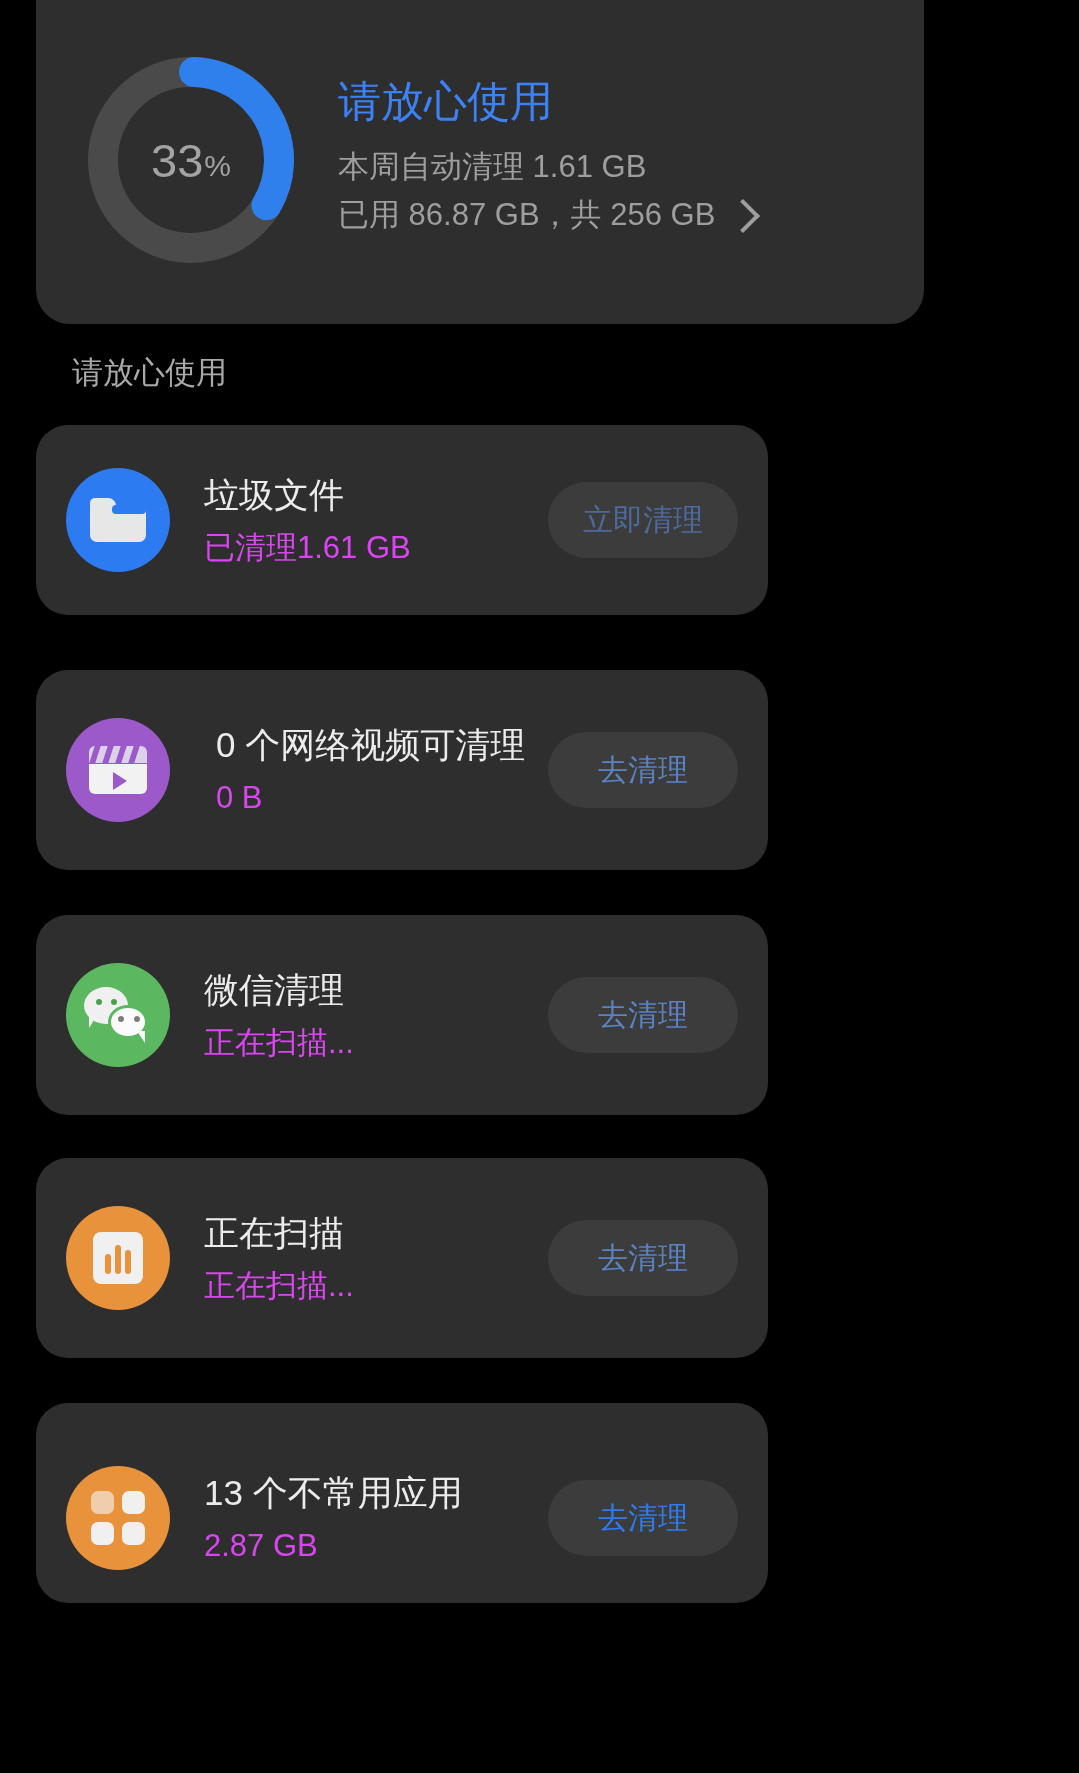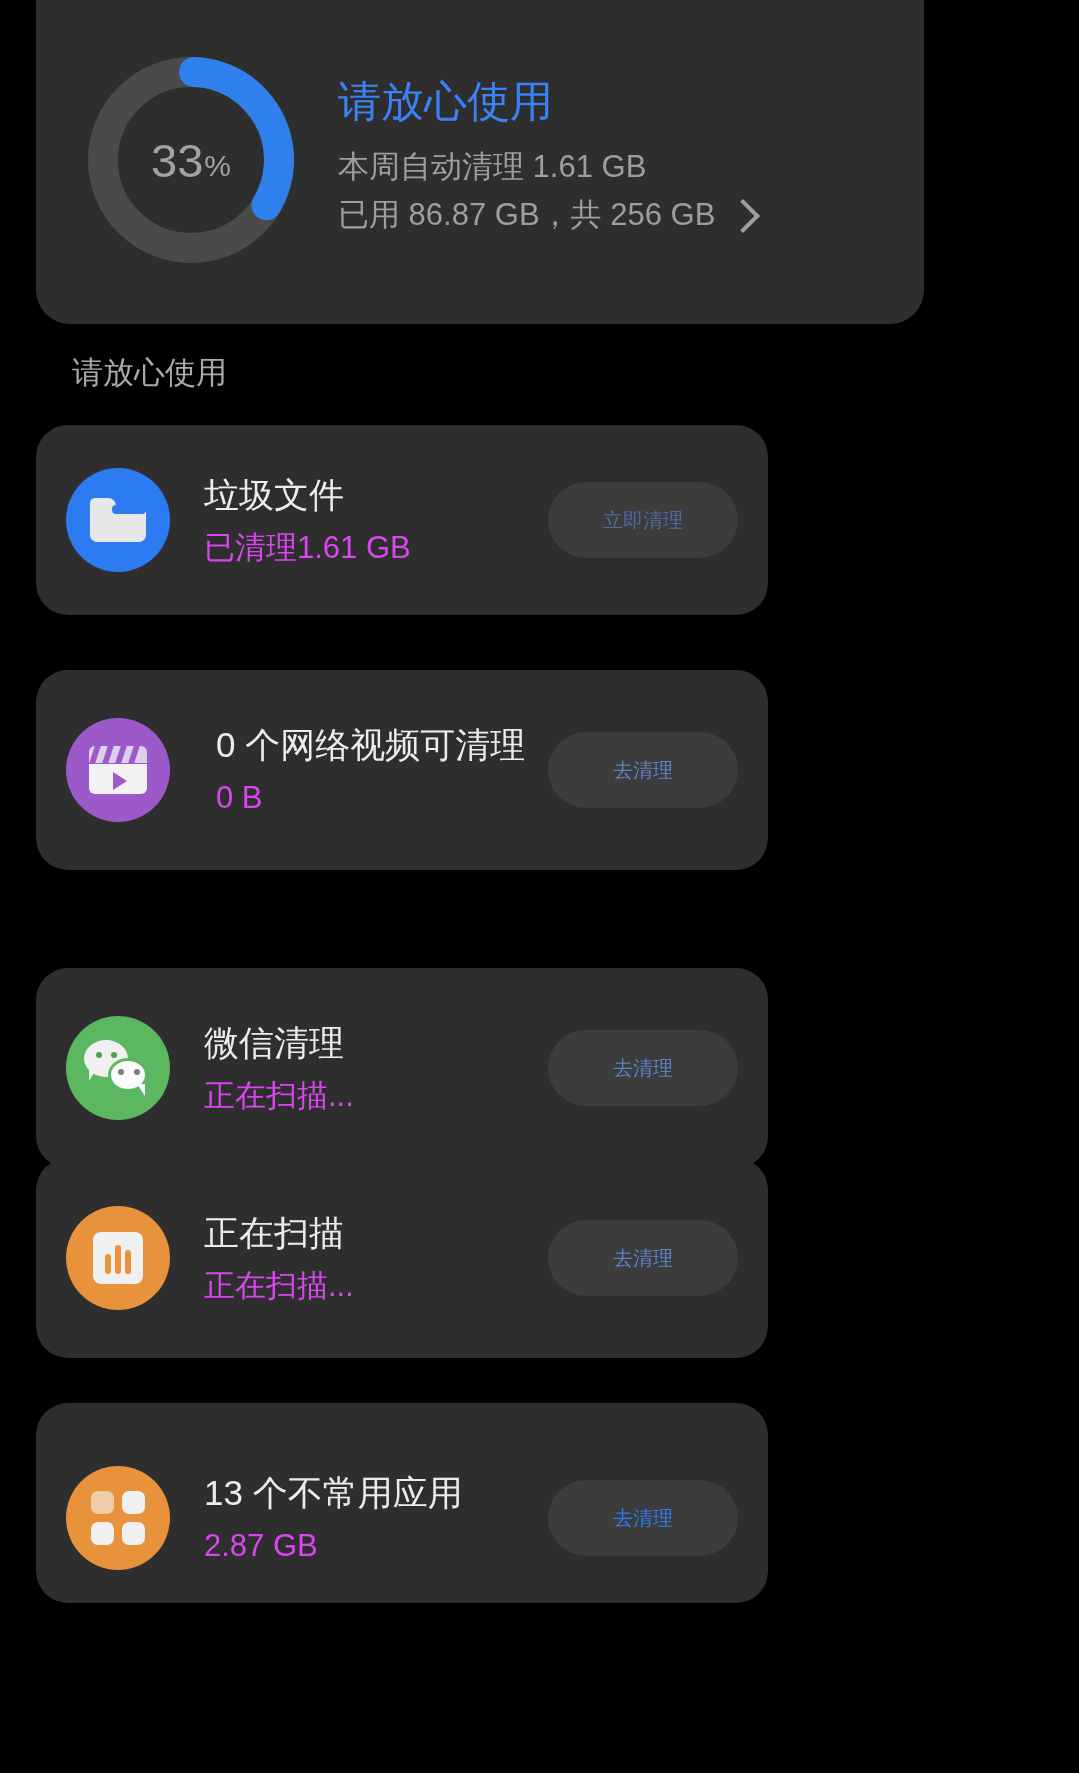--- a/index.html
+++ b/index.html
@@ -160,21 +160,21 @@
   }
   .rec-btn {
     flex: 0 0 auto;
     height: 76px;
     min-width: 190px;
     border-radius: 38px;
     background: #3c3c3c;
     display: flex;
     align-items: center;
     justify-content: center;
-    font-size: 20px;
+    font-size: 30px;
     font-weight: 400;
     border: none;
     font-family: inherit;
     padding: 0 26px;
     box-sizing: border-box;
   }
   .rec-btn.dim { color: #4d6a9c; }
   .rec-btn.mid { color: #5b82c4; }
   .rec-btn.active { color: #2f7bf0; }
 
@@ -362,21 +362,21 @@
         </div>
       </div>
       <div class="rec-texts">
         <div class="rec-title">0 个网络视频可清理</div>
         <div class="rec-sub">0 B</div>
       </div>
       <button class="rec-btn mid">去清理</button>
     </div>
   </div>
 
-  <div class="rec-card" style="top:968px;height:200px;">
+  <div class="rec-card" style="top:915px;height:200px;">
     <div class="rec-inner" style="top:43px;height:114px;">
       <div class="rec-icon" style="background:#5cb860;">
         <div class="glyph-wechat">
           <div class="b1"></div>
             <div class="b1tail"></div>
           <div class="d" style="left:12px;top:12px;"></div>
           <div class="d" style="left:27px;top:12px;"></div>
           <div class="b2"></div>
             <div class="b2tail"></div>
           <div class="d" style="left:34px;top:29px;background:#7d7d7d;"></div>

